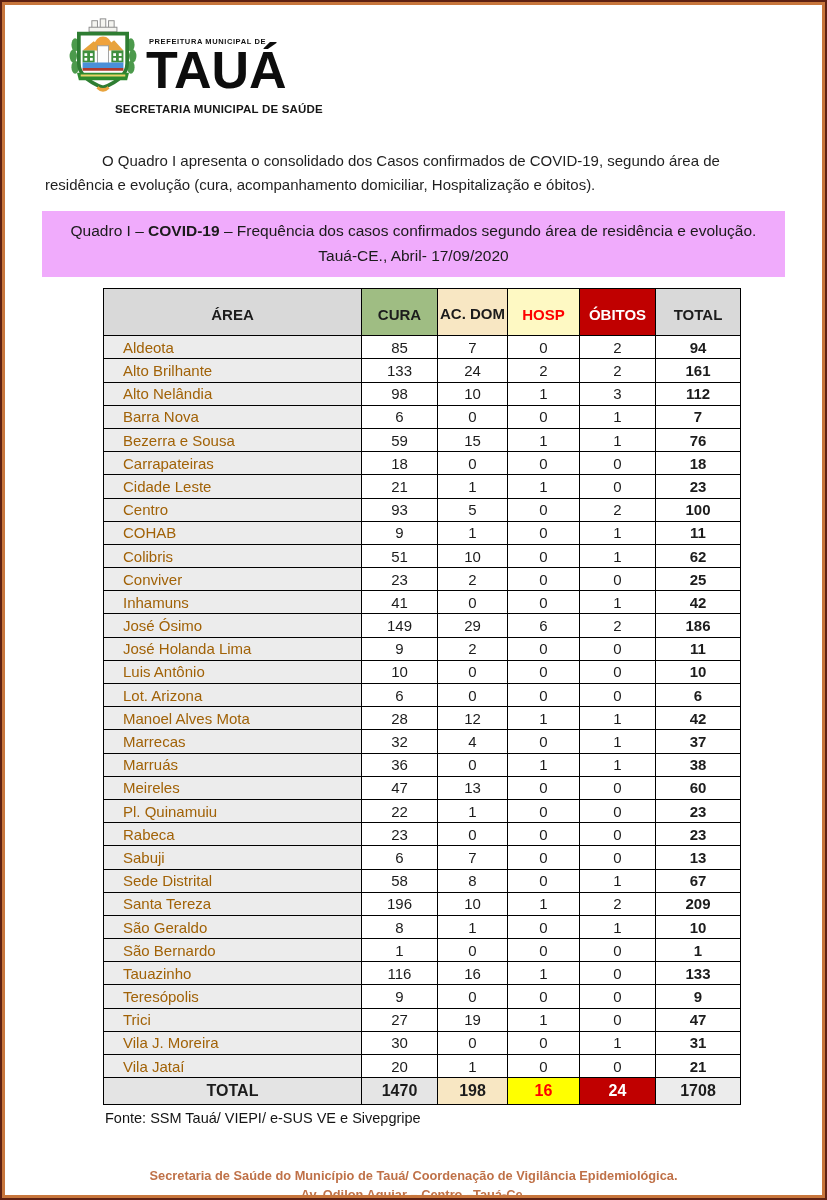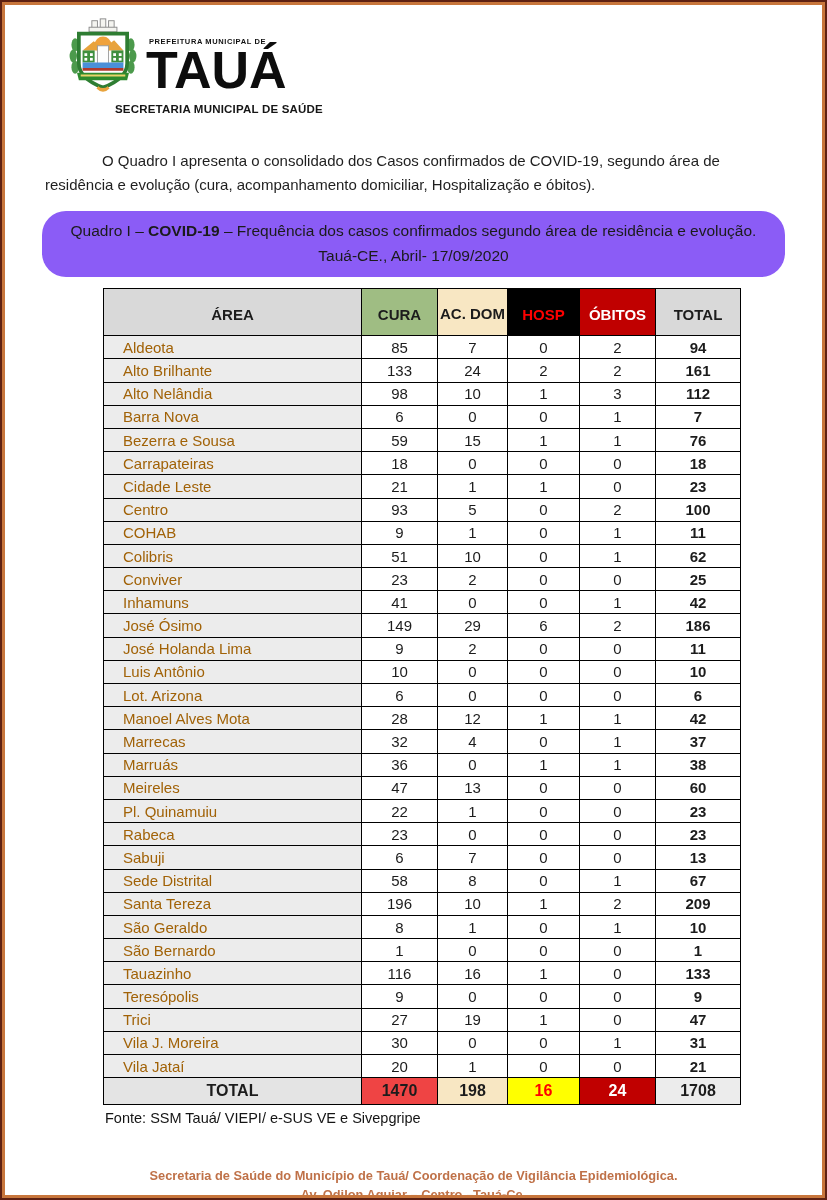--- a/index.html
+++ b/index.html
@@ -42,24 +42,24 @@
   
   .intro {
     margin:34px 38px 14px 40px;
     font-size:15px; line-height:1.6;
     text-indent:57px; color:#1f1f1f;
   }
 
   
   .banner {
     margin:0 37px;
-    background:#8b5cf6;
+    background:#f0abfc;
     text-align:center;
     padding:7px 8px 9px 8px;
-    font-size:15.5px; line-height:1.62; color:#1b1b1b;border-radius:24px;
+    font-size:15.5px; line-height:1.62; color:#1b1b1b;
   }
   .banner .bold { font-weight:bold; }
 
   
   table.covid {
     border-collapse:collapse;
     margin:11px 0 0 98px;
     width:637px;
     table-layout:fixed;
     font-size:15px;
@@ -72,34 +72,34 @@
   tbody tr { height:23.2px; }
   tfoot tr { height:27px; }
   th {
     font-weight:bold; font-size:15px;
     vertical-align:bottom; padding-bottom:12px;
     text-align:center;
   }
   .h-area  { background:#d9d9d9; }
   .h-cura  { background:#9fbd83; }
   .h-acdom { background:#f8e7c3; white-space:normal !important; line-height:1.3; }
-  .h-hosp  { background:#000000; color:#fe0000; }
+  .h-hosp  { background:#fef9c3; color:#fe0000; }
   .h-obitos{ background:#c00000; color:#ffffff; }
   .h-total { background:#d9d9d9; }
 
   td.area {
     background:#ececec; text-align:left; padding-left:19px;
     font-size:15px; color:#a16207;
   }
   td.num { background:#ffffff; text-align:center; }
   td.tot { background:#ffffff; text-align:center; font-weight:bold; }
 
   tfoot td { font-weight:bold; text-align:center; font-size:16px; }
   .f-label { background:#e4e4e4; }
-  .f-cura  { background:#ef4444; }
+  .f-cura  { background:#e5e5e5; }
   .f-acdom { background:#f8e7c3; }
   .f-hosp  { background:#ffff00; color:#fe0000; }
   .f-obitos{ background:#c00000; color:#ffffff; }
   .f-total { background:#ececec; }
 
   .fonte {
     margin:5px 0 0 100px;
     font-size:14.5px; color:#141414;
   }
 

